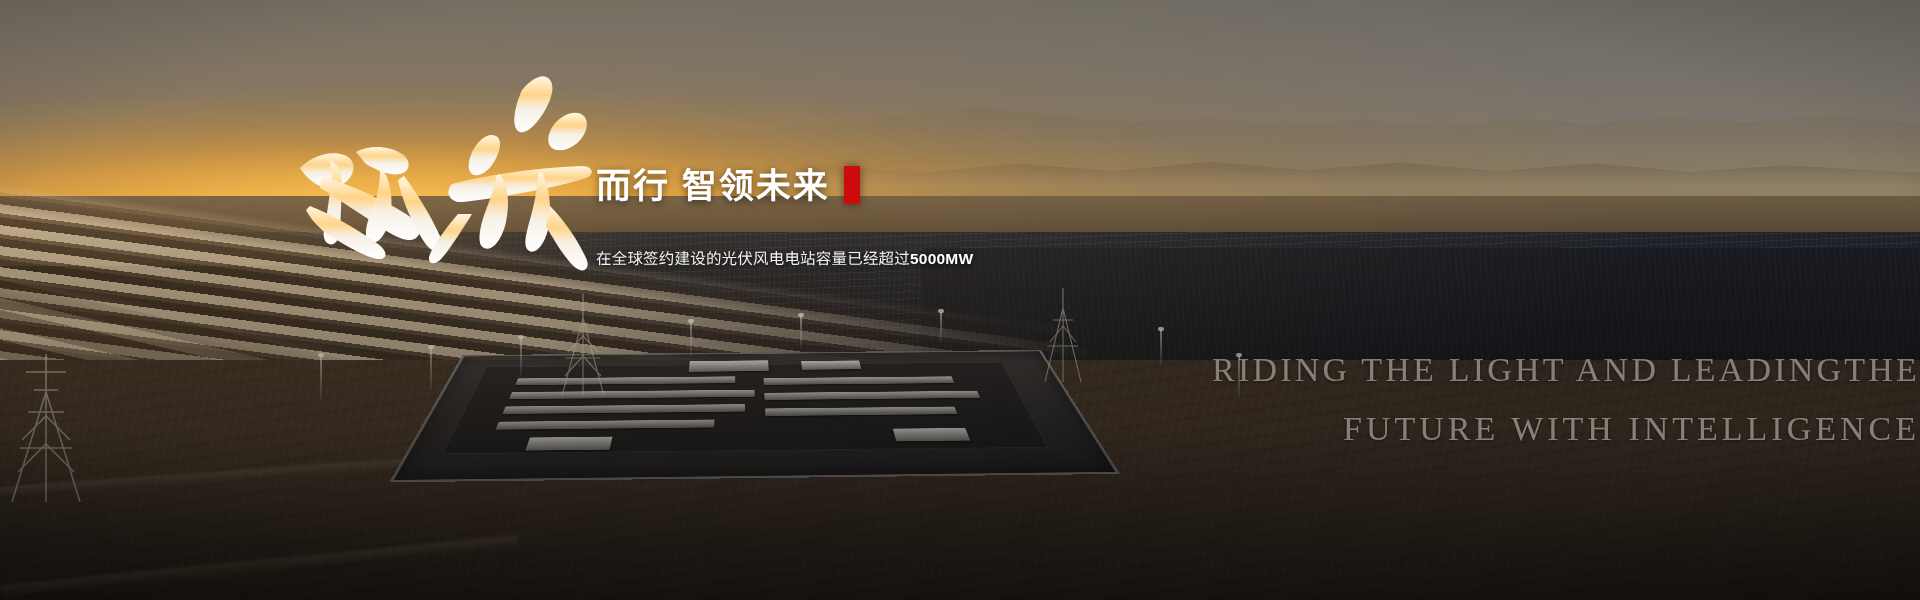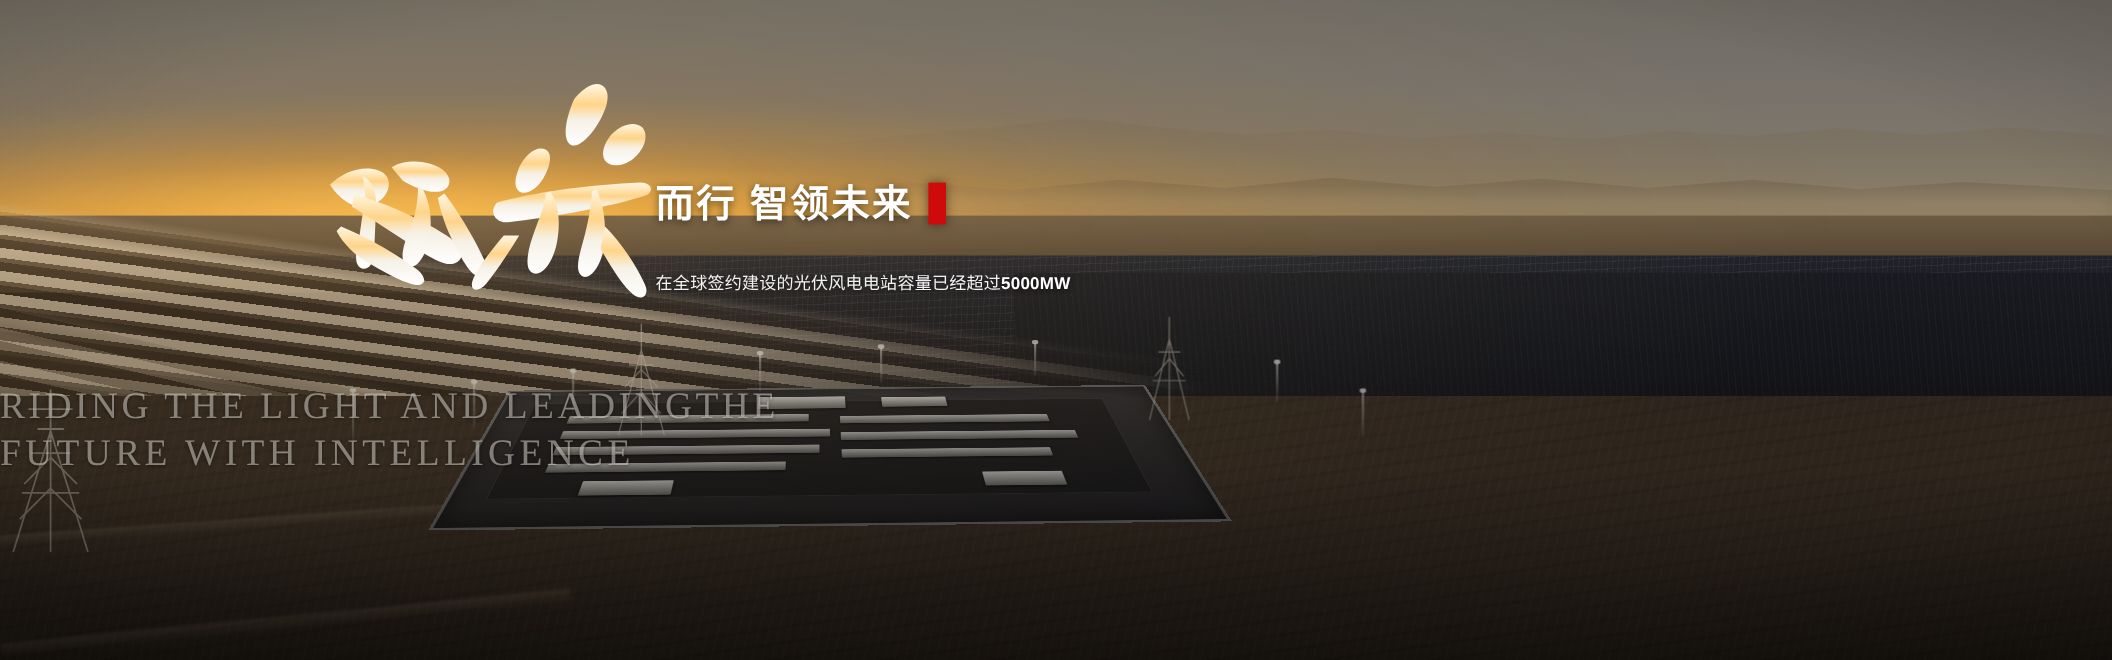--- a/index.html
+++ b/index.html
@@ -278,32 +278,32 @@
     white-space: nowrap;
     margin-top: 36px;
   }
   .subtitles .strong { font-weight: 700; color: #ffffff; }
 
   
   .ghost {
     position: absolute;
     left: 0; top: 348px;
     width: 100%;
-    text-align: left;
+    text-align: right;
     font-family: "Liberation Serif", "DejaVu Serif", serif;
     font-size: 34px;
     line-height: 43px;
     letter-spacing: 3.2px;
     font-weight: 400;
     color: rgba(236,230,220,0.50);
     text-shadow: 0 1px 3px rgba(0,0,0,0.45);
     pointer-events: none;
   }
   .ghost .g-line { display: block; }
-  .ghost .g2 { letter-spacing: 4px; }
+  .ghost .g2 { letter-spacing: 4px; margin-top: 16px; }
 </style>
 </head>
 <body>
 
 <div id="banner">
 
   <div class="layer">
 
     <div class="sky layer"></div>
     <div class="sky-glow"></div>

